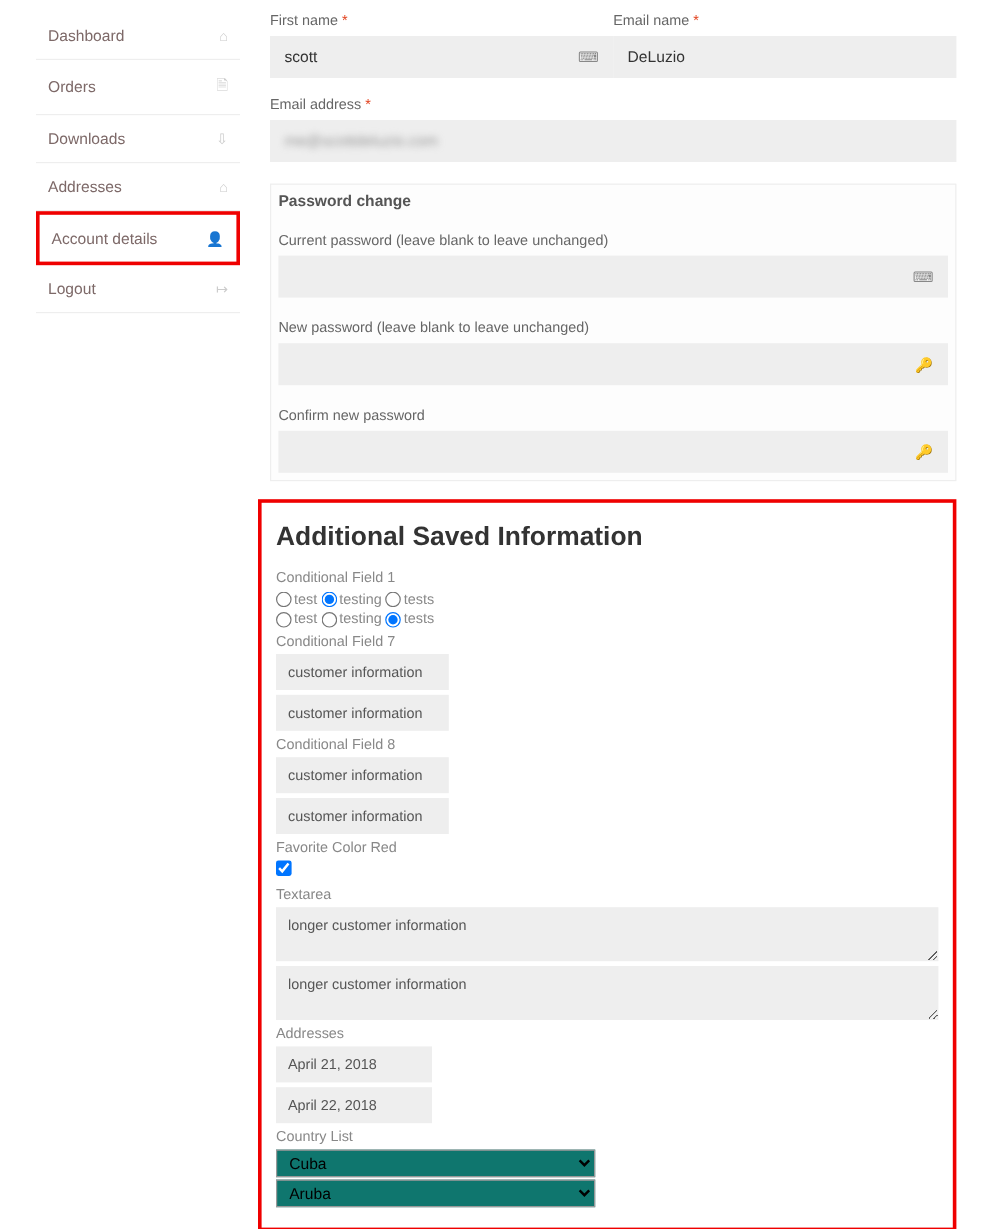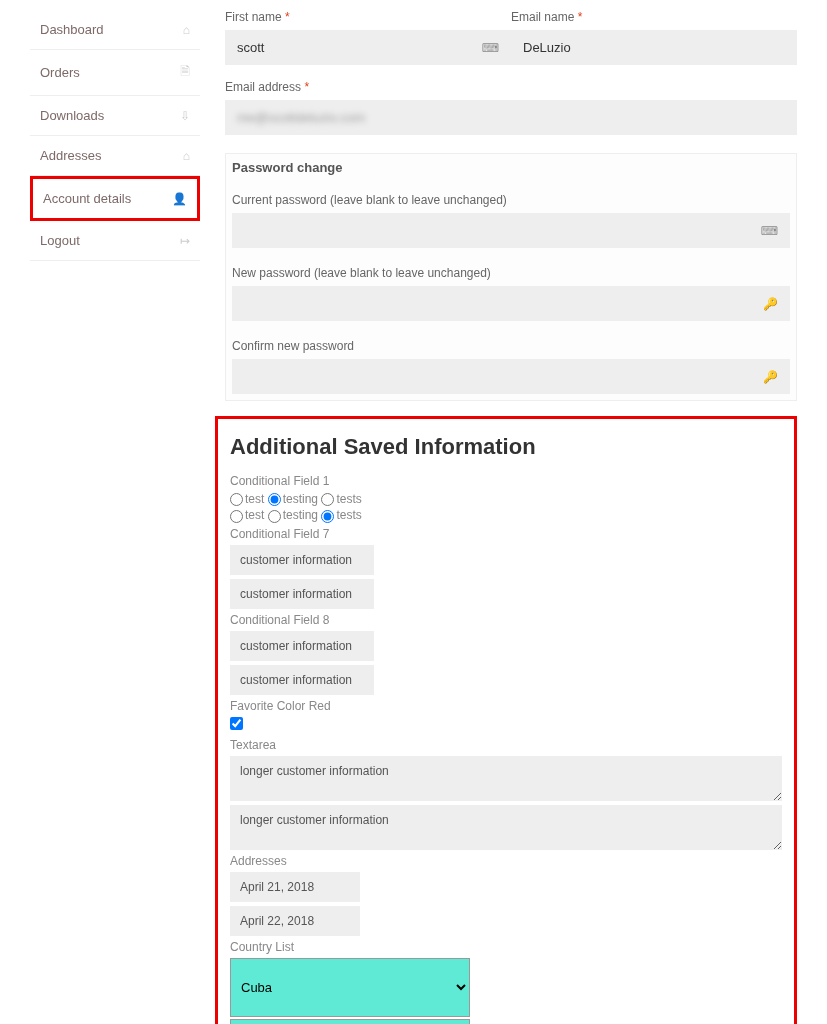--- a/index.html
+++ b/index.html
@@ -24,21 +24,21 @@
 .fieldset-title { font-weight: bold; font-size: 13px; color: #555; margin-bottom: 18px; }
 .field-spacer { margin-bottom: 18px; }
 .highlight-box { border: 3px solid #ef0000; padding: 15px 12px; margin-top: 15px; margin-left: -10px; }
 .highlight-box h2 { font-size: 22px; font-weight: bold; color: #333; margin-bottom: 14px; }
 .small-label { font-size: 12px; color: #888; margin-bottom: 4px; margin-top: 4px; }
 .radio-row { font-size: 12px; color: #888; margin-bottom: 2px; }
 .radio-row input { margin-right: 2px; vertical-align: middle; }
 .small-input { width: 144px; padding: 8px 10px; background: #eeeeee; border: none; font-size: 12px; color: #555; margin-bottom: 4px; display: block; }
 .textarea { width: 100%; padding: 8px 10px; background: #eeeeee; border: none; font-size: 12px; color: #555; resize: both; height: 45px; margin-bottom: 4px; display: block; font-family: inherit; }
 .date-input { width: 130px; padding: 8px 10px; background: #eeeeee; border: none; font-size: 12px; color: #555; margin-bottom: 4px; display: block; }
-.select { width: 240px; padding: 20px 6px; border: 1px solid #999; font-size: 13px; background: #5eead4; margin-bottom: 2px; display: block; }
+.select { width: 266px; padding: 2px 6px; border: 1px solid #999; font-size: 13px; background: #0f766e; margin-bottom: 2px; display: block; }
 .checkbox { margin-bottom: 4px; }
 </style>
 </head>
 <body>
 
 <div class="container">
   <div class="sidebar">
     <div class="sidebar-item">
       <span>Dashboard</span>
       <span class="sidebar-icon">⌂</span>

